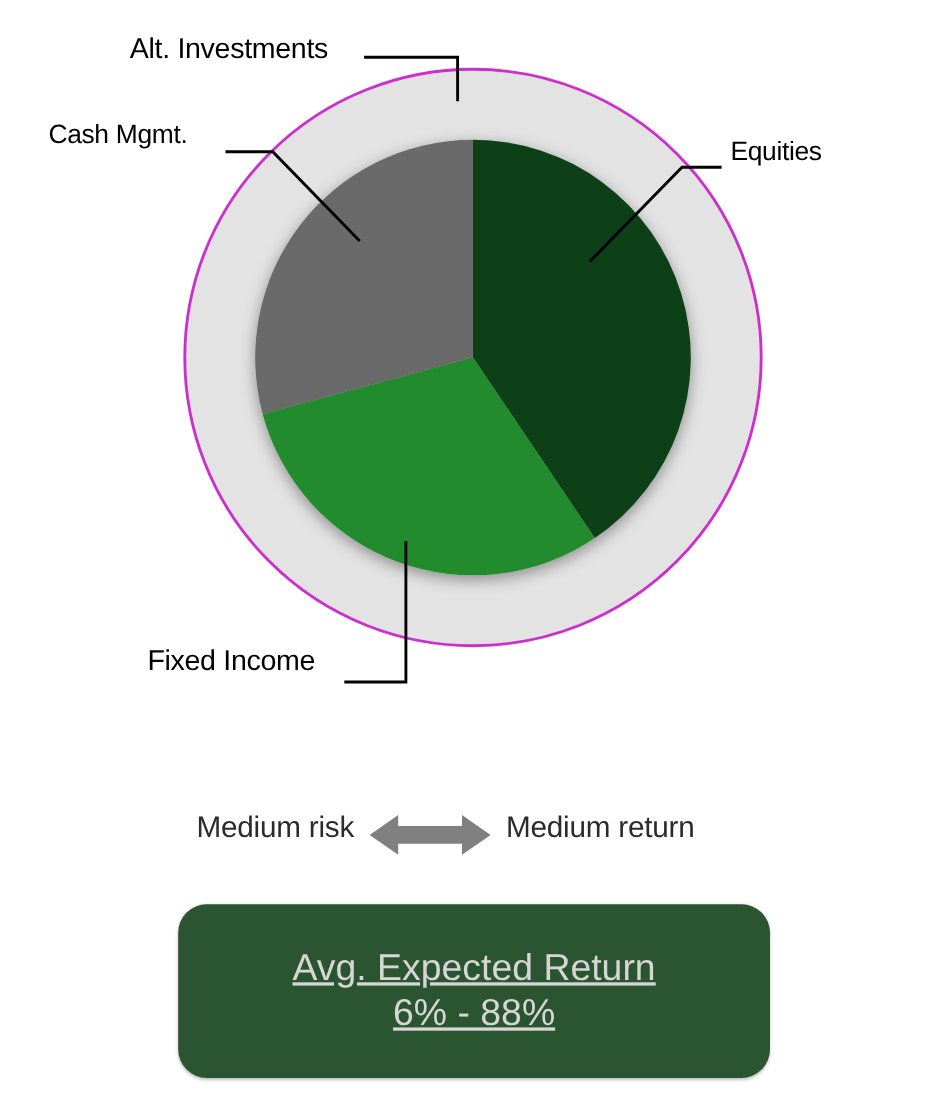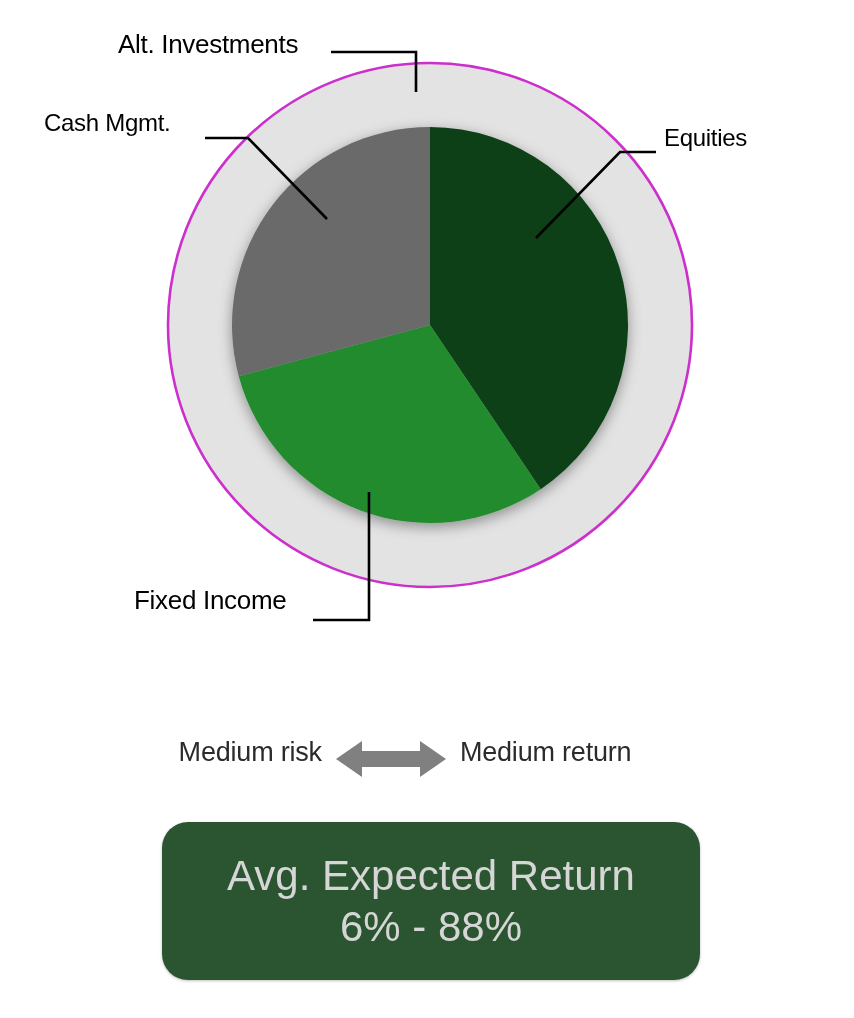--- a/index.html
+++ b/index.html
@@ -80,25 +80,26 @@
     background: #2a5530;
     border-radius: 26px;
     display: flex;
     flex-direction: column;
     align-items: center;
     justify-content: center;
     box-shadow: 0 1px 3px rgba(0,0,0,0.25);
   }
   .er-line {
     font-family: "Liberation Sans", sans-serif;
-    font-size: 42px;
+    font-size: 34px;
     color: #d6d6d6;
     line-height: 1.22;
     text-align: center;
     white-space: nowrap;
+    text-decoration: underline;
   }
 </style>
 </head>
 <body>
 
 <div id="chart-region">
   <svg id="chart-svg" width="854" height="660" viewBox="0 0 854 660">
     <defs>
       <filter id="pie-shadow" x="-25%" y="-25%" width="150%" height="150%">
         <feDropShadow dx="0" dy="4" stdDeviation="7" flood-color="#000000" flood-opacity="0.38"></feDropShadow>

